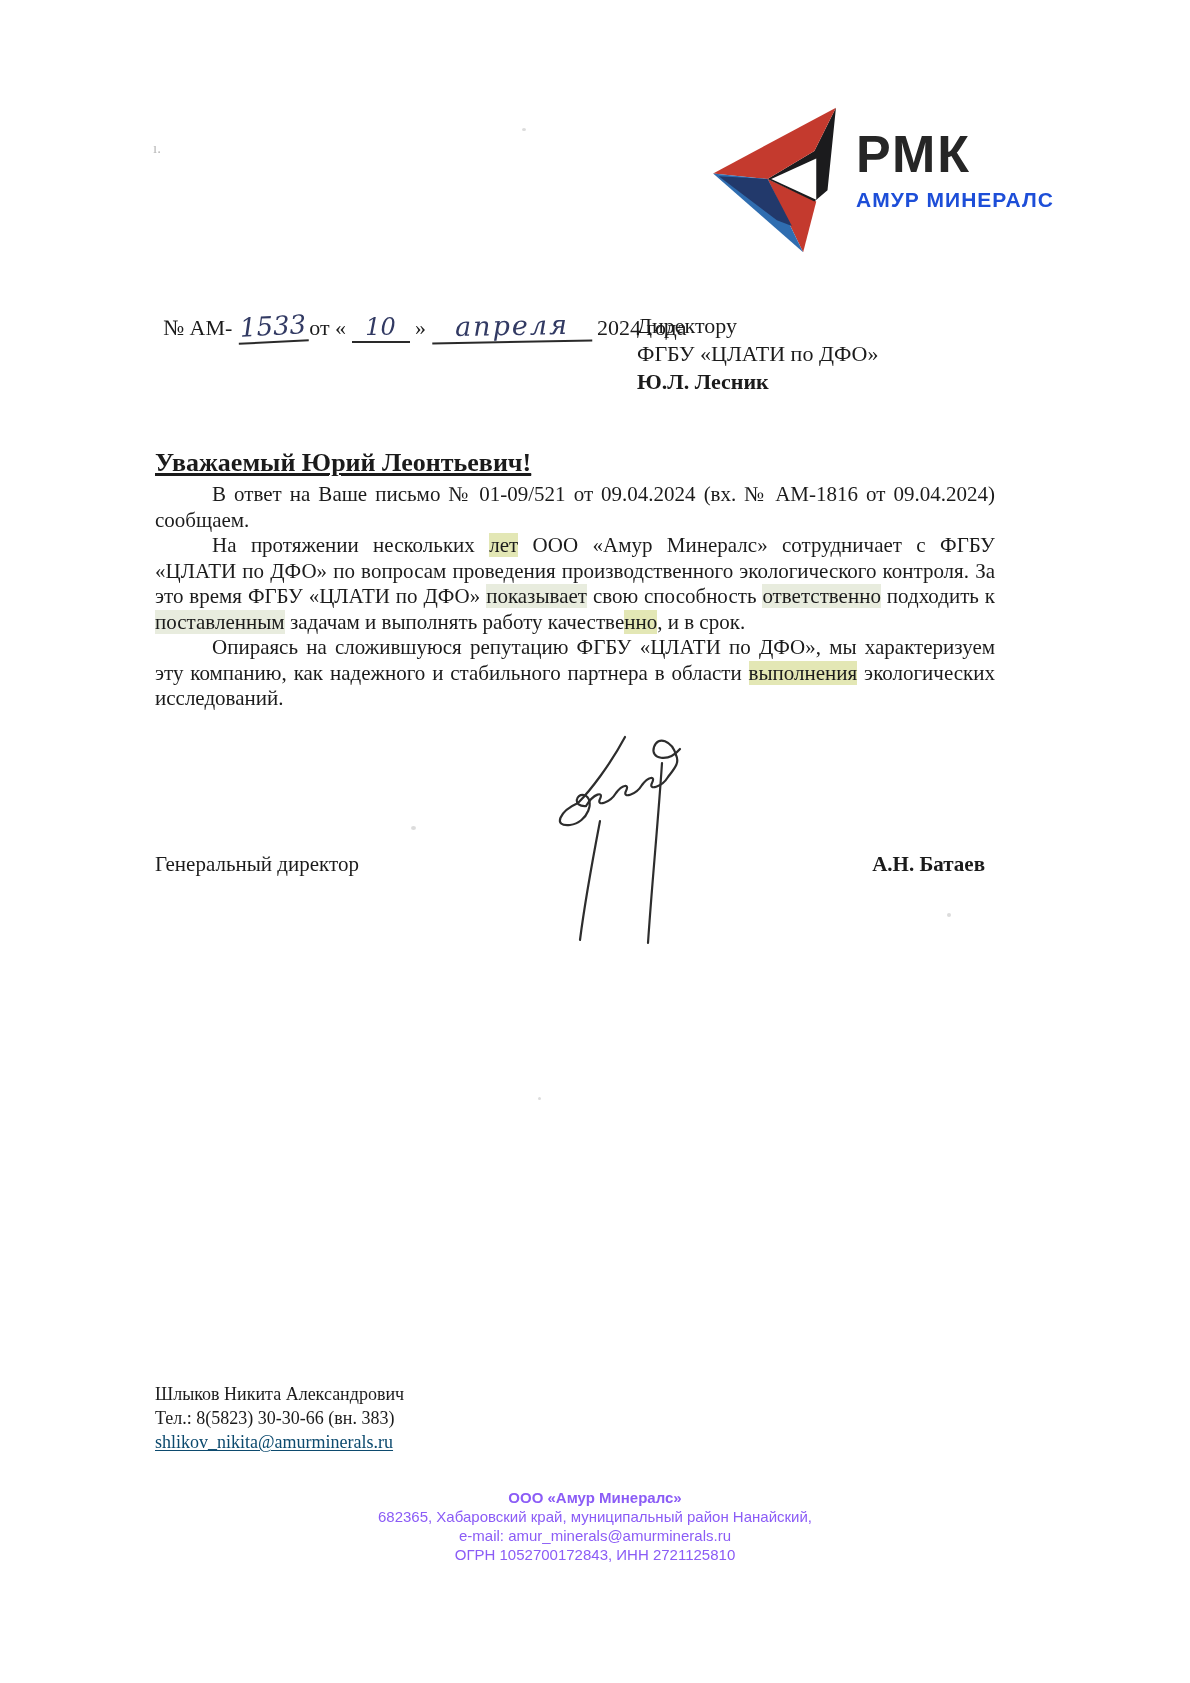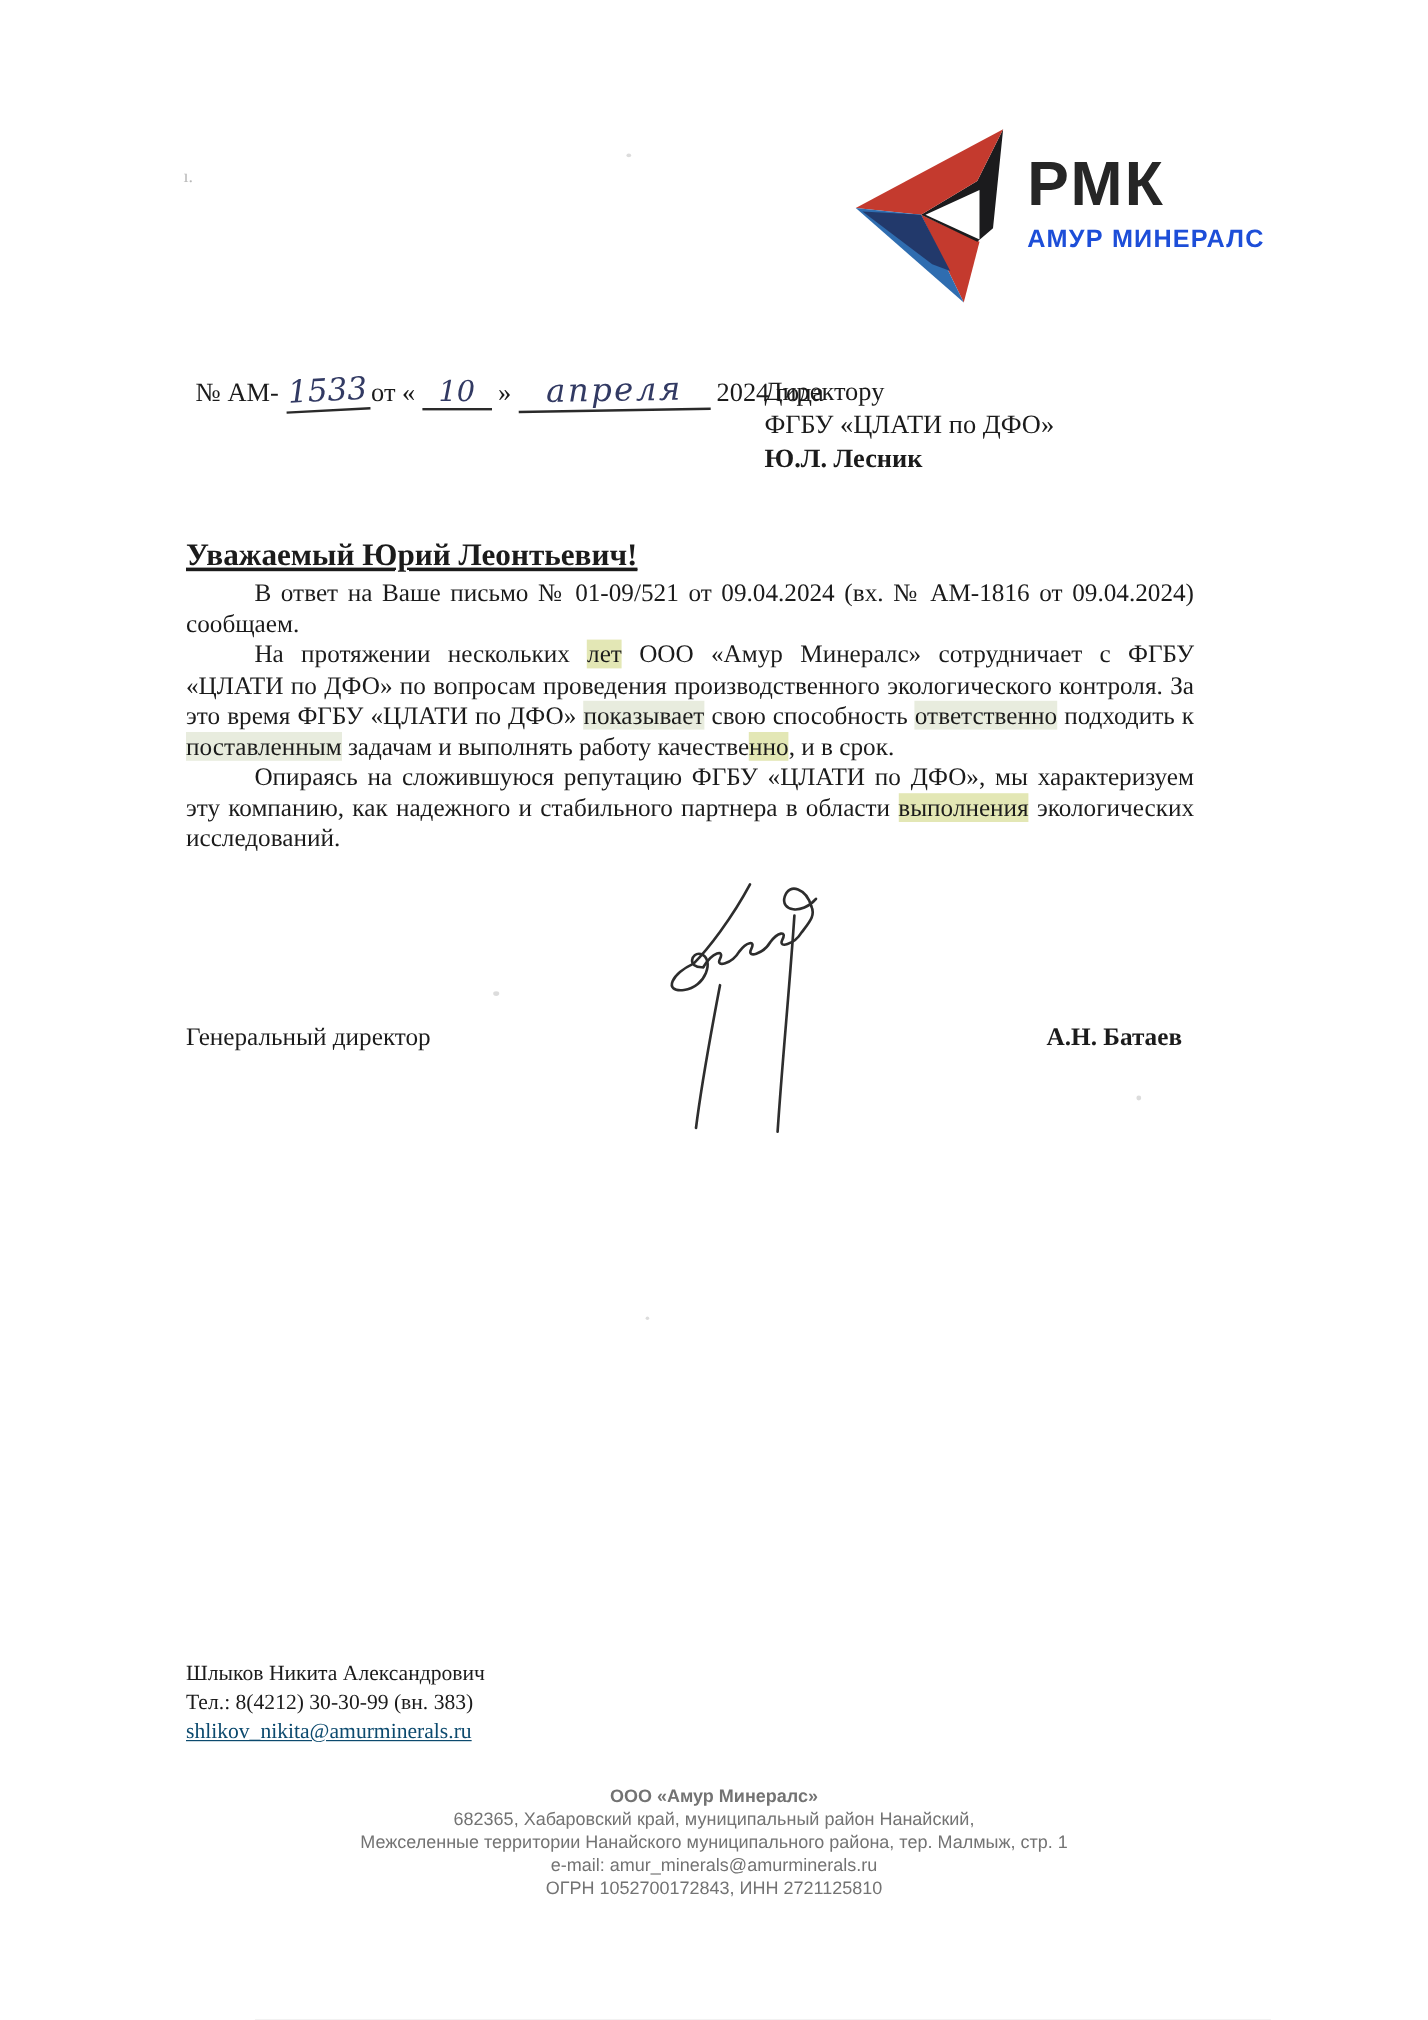--- a/index.html
+++ b/index.html
@@ -66,21 +66,21 @@
   .contact{position:absolute;left:155px;top:1382px;font-size:18px;line-height:24px;}
   .contact-email{
     color:#0c4a6e;text-decoration:underline;text-underline-offset:2px;cursor:pointer;
   }
 
   
   .footer{
     position:absolute;left:175px;top:1488px;width:840px;
     text-align:center;
     font-family:"Liberation Sans", sans-serif;
-    font-size:15px;line-height:19px;color:#737373;
+    font-size:15px;line-height:19px;color:#8b5cf6;
   }
   .footer .company{font-weight:700;}
 
   
   .speck{position:absolute;background:#9a9a9a;border-radius:50%;opacity:.35;}
   .tick-artifact{position:absolute;left:153px;top:140px;font-size:15px;color:#8a8a8a;opacity:.6;}
 </style>
 </head>
 <body>
 
@@ -143,28 +143,27 @@
         <path d="M56,73 C 64,60 74,58 70,66 C 66,74 80,70 86,60 C 92,52 100,50 96,58 C 92,66 106,62 112,52 C 118,44 126,42 122,50 C 118,58 132,54 138,44 C 144,36 150,30 146,22"></path>
         <path d="M146,22 C 142,8 128,2 124,14 C 120,26 138,30 150,16"></path>
         <path d="M132,30 C 128,90 122,150 118,210"></path>
         <path d="M70,88 C 62,130 54,175 50,207"></path>
       </g>
     </svg>
   </div>
 
   <div class="contact">
     <div>Шлыков Никита Александрович</div>
-    <div>Тел.: 8(4212) 30-30-99 (вн. 383)</div>
+    <div>Тел.: 8(5823) 30-30-66 (вн. 383)</div>
     <div><span class="contact-email">shlikov_nikita@amurminerals.ru</span></div>
   </div>
 
   <div class="footer">
     <div class="company">ООО «Амур Минералс»</div>
     <div>682365, Хабаровский край, муниципальный район Нанайский,</div>
-    <div>Межселенные территории Нанайского муниципального района, тер. Малмыж, стр. 1</div>
     <div>e-mail: amur_minerals@amurminerals.ru</div>
     <div>ОГРН 1052700172843, ИНН 2721125810</div>
   </div>
 
   <div class="tick-artifact">ı.</div>
   <div class="speck" style="left:522px;top:128px;width:4px;height:3px;"></div>
   <div class="speck" style="left:411px;top:826px;width:5px;height:4px;"></div>
   <div class="speck" style="left:947px;top:913px;width:4px;height:4px;"></div>
   <div class="speck" style="left:538px;top:1097px;width:3px;height:3px;"></div>
 

